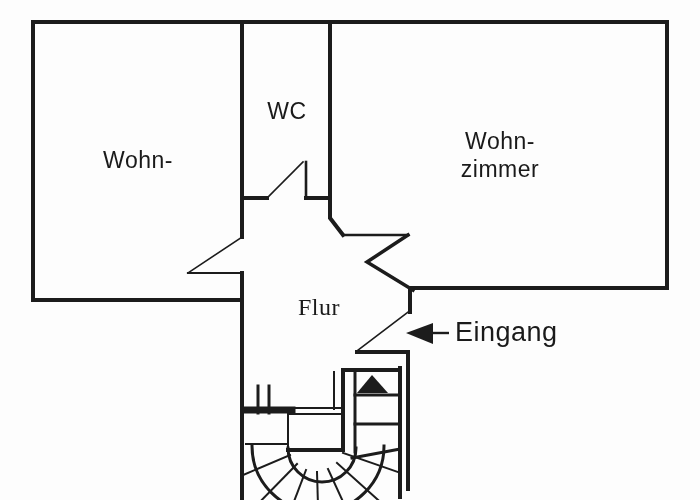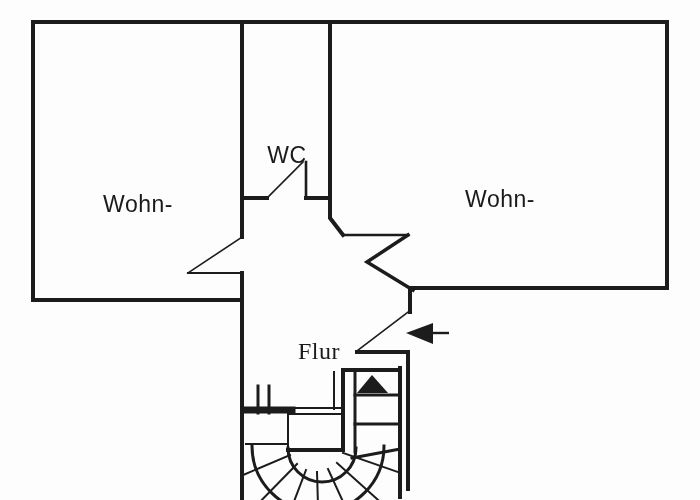--- a/index.html
+++ b/index.html
@@ -14,21 +14,20 @@
   #plan svg { position: absolute; left: 0; top: 0; }
   .label {
     position: absolute;
     color: #1a1a1a;
     text-align: center;
     white-space: nowrap;
     transform: translate(-50%, -50%);
     font-size: 23px;
     line-height: 28px;
     letter-spacing: 0.5px;
-    margin-top: 44px;
   }
   .label.single { line-height: 24px; }
   .label.flur { font-size: 24px; font-family: Liberation Serif, serif; }
   .label.eingang {
     transform: translate(0, -50%);
     font-size: 27px;
     text-align: left;
   }
 </style>
 </head>
@@ -115,18 +114,20 @@
   </svg>
 
   <div class="label" style="left:138px; top:160px">
     <div>Wohn-</div>
   </div>
 
   <div class="label single" style="left:287px; top:111px">WC</div>
 
   <div class="label" style="left:500px; top:155px">
     <div>Wohn-</div>
+    <div>zimmer</div>
   </div>
 
   <div class="label single flur" style="left:319px; top:307px">Flur</div>
 
+  <div class="label eingang" style="left:455px; top:332px">Eingang</div>
 
 </div>
 
 </body></html>

